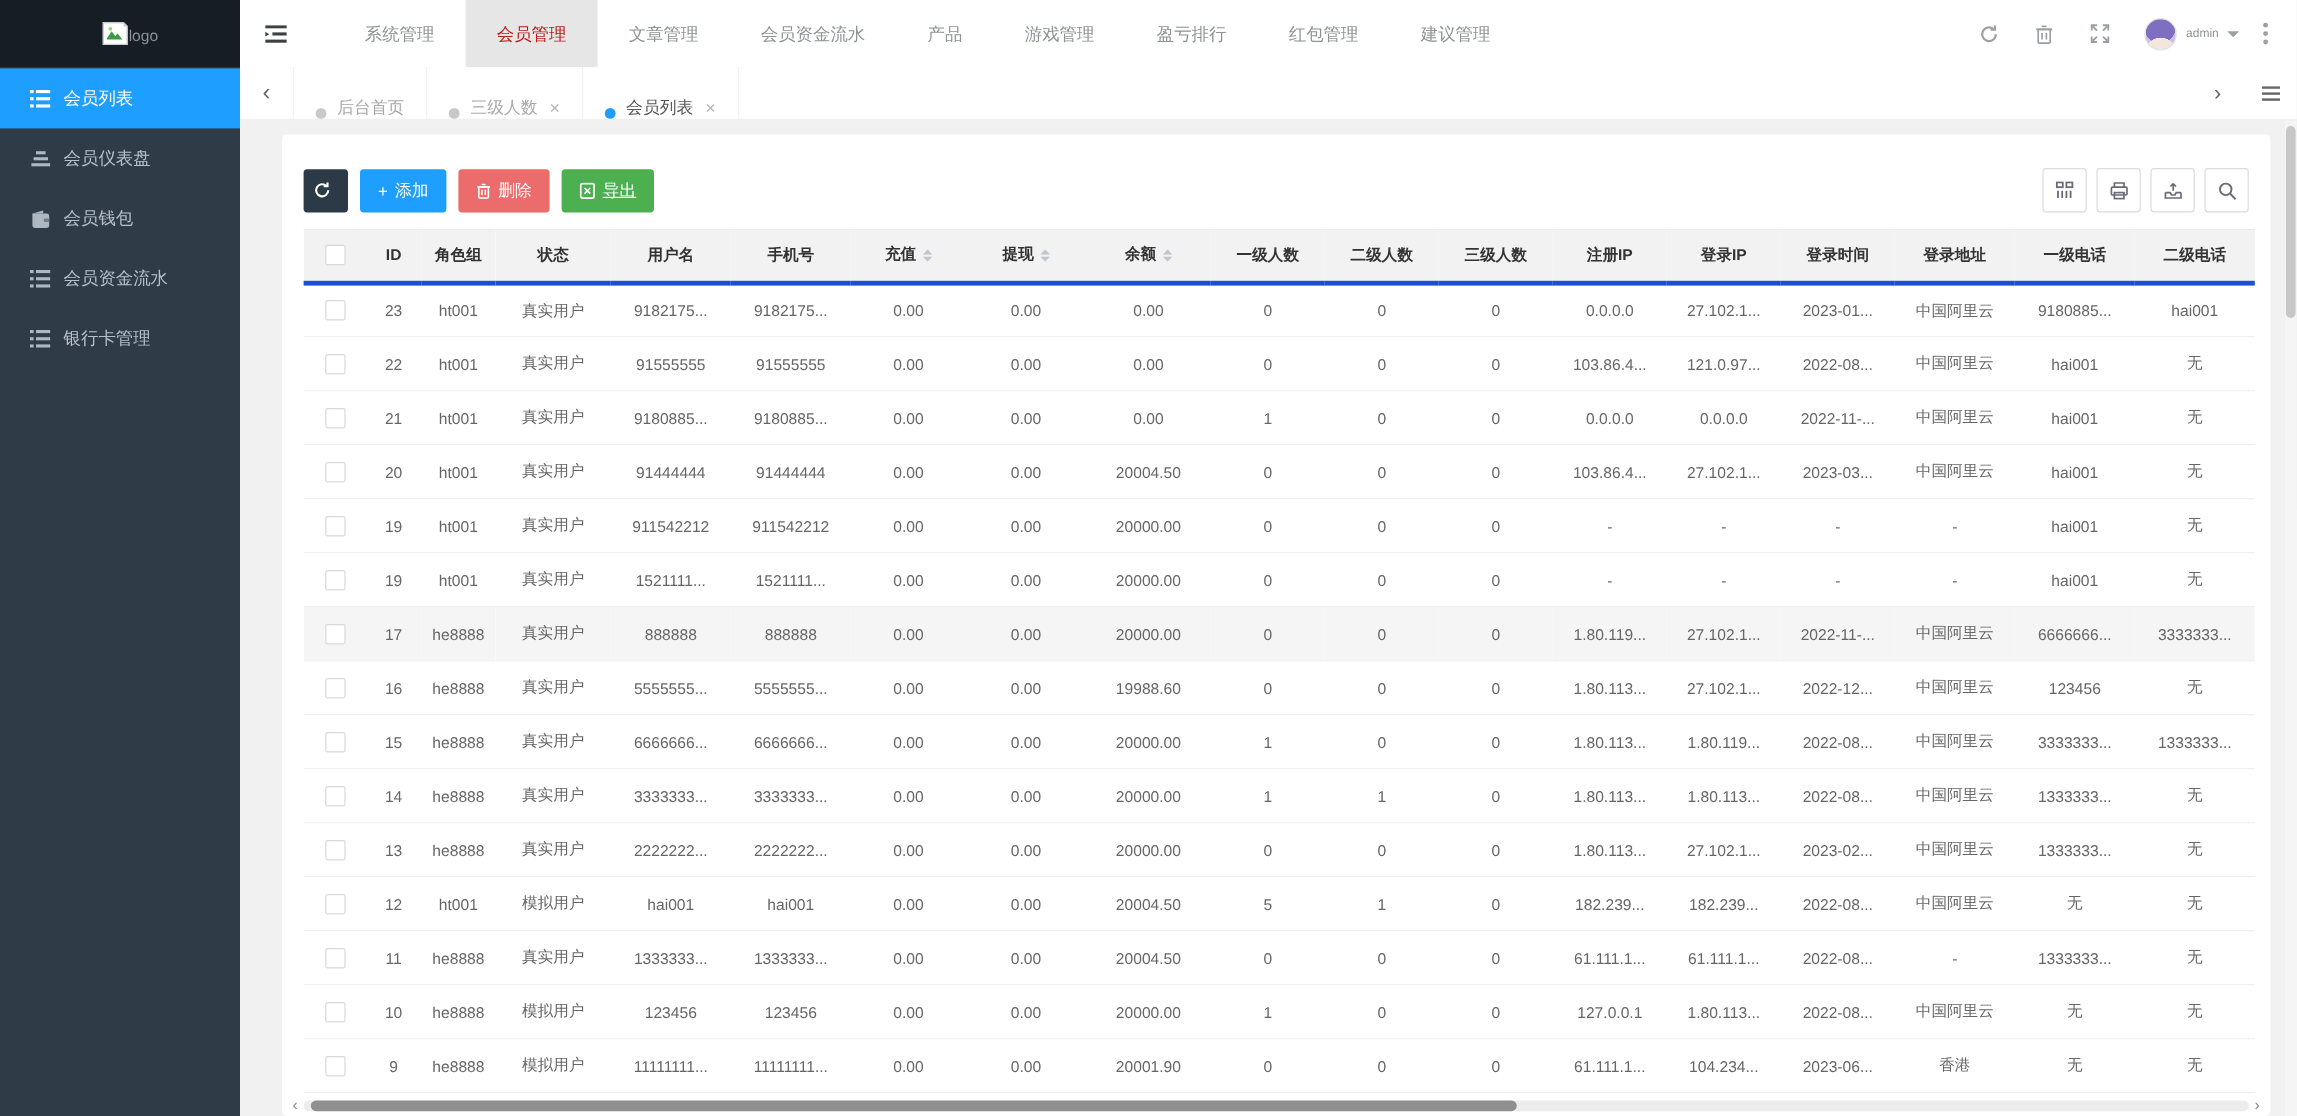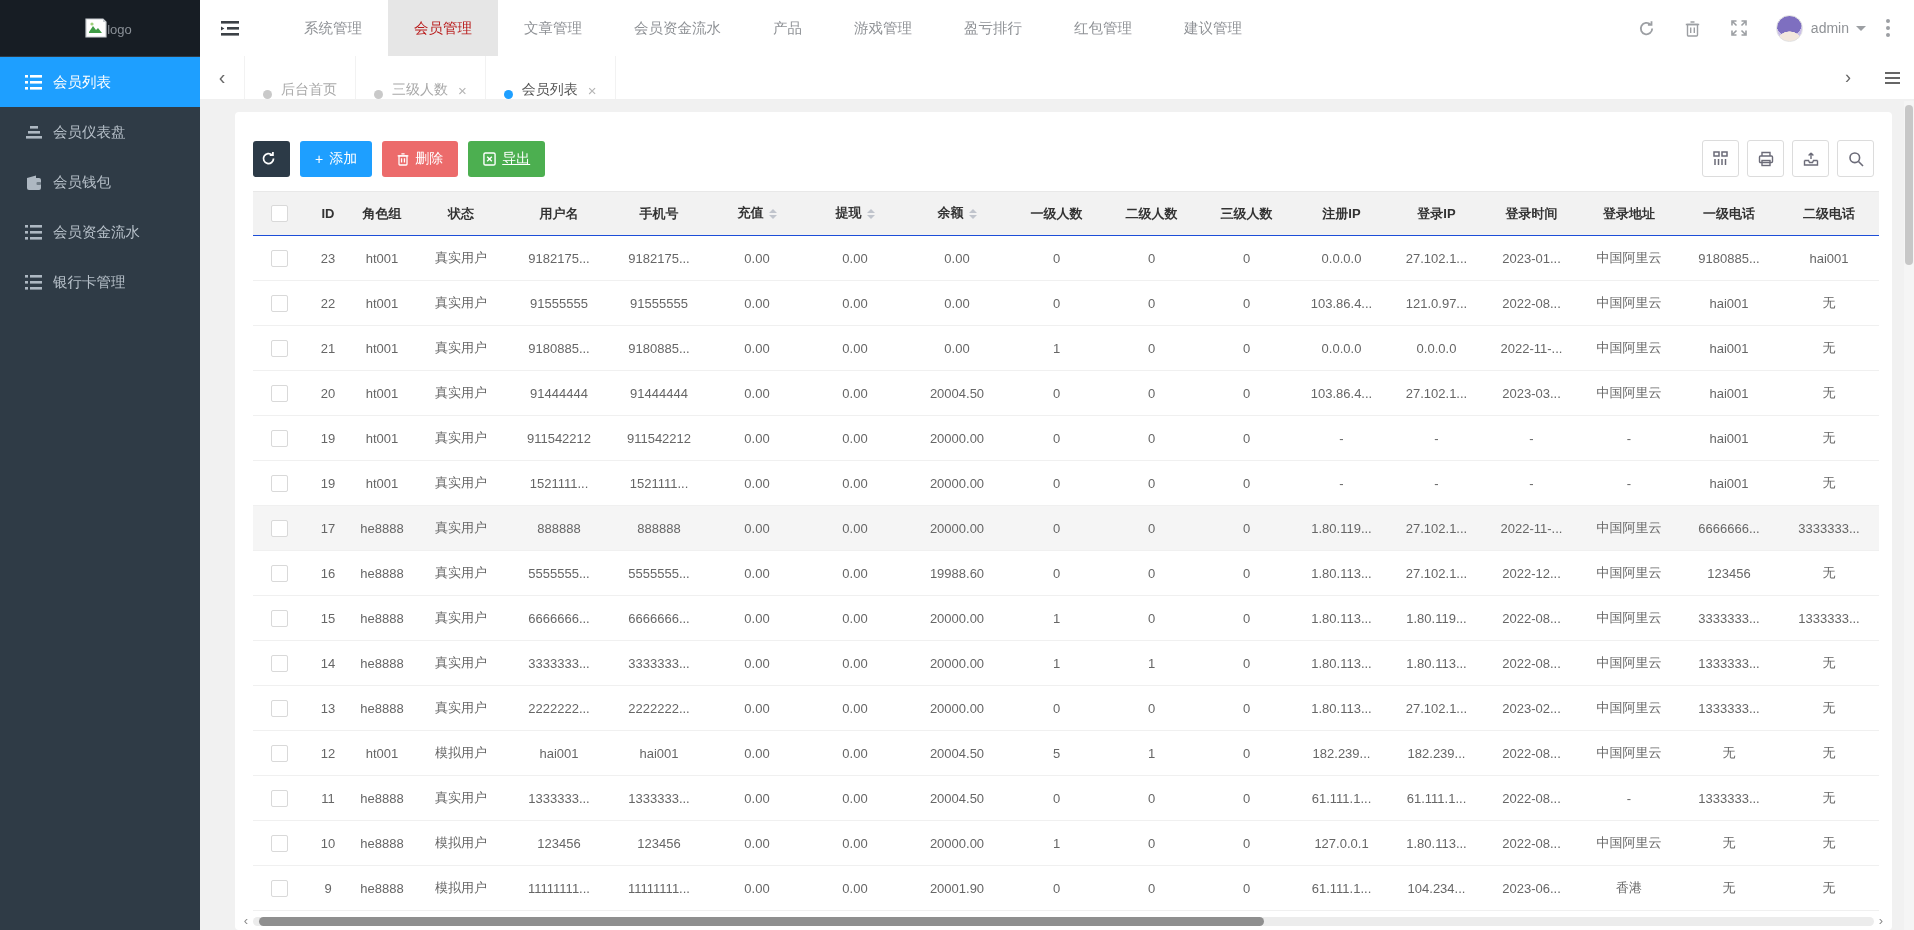--- a/index.html
+++ b/index.html
@@ -24,21 +24,21 @@
   .collapse-btn { width:60px; height:56px; display:flex; align-items:center; justify-content:center; color:#3c4146; cursor:pointer; }
   .top-nav { display:flex; height:56px; margin-left:18px; }
   .nav-item { height:56px; display:flex; align-items:center; padding:0 26px; font-size:14.5px; color:#8f9296; cursor:pointer; }
   .nav-item.active { background:var(--nav-active-bg); color:#b91c1c; }
   .topbar-right { margin-left:auto; display:flex; align-items:center; height:56px; padding-right:10px; }
   .tb-icon { width:46px; height:56px; display:flex; align-items:center; justify-content:center; color:#9c9fa3; cursor:pointer; }
   .avatar { width:27px; height:27px; border-radius:50%; margin:0 8px 0 14px; background:
       radial-gradient(circle at 50% 115%, #f3e7dd 0 42%, transparent 43%),
       radial-gradient(circle at 48% 28%, #7e6fc0 0 58%, #cabfe8 59% 75%, #efeaf4 76%);
       border:1px solid #e2e2e2; cursor:pointer; }
-  .admin-name { font-size:14px; color:#8f9296; cursor:pointer; }
+  .admin-name { font-size:10px; color:#8f9296; cursor:pointer; }
   .caret-down { width:0; height:0; border:5px solid transparent; border-top-color:#9c9fa3; margin:5px 0 0 7px; cursor:pointer; }
   .dots-v { display:flex; flex-direction:column; gap:3px; margin:0 14px 0 20px; cursor:pointer; }
   .dots-v i { width:4px; height:4px; border-radius:50%; background:#9c9fa3; }
 
   
   .tabbar { height:44px; background:#fff; display:flex; align-items:stretch; flex:0 0 44px; border-bottom:1px solid #f0f0f0; }
   .tab-arrow { width:44px; display:flex; align-items:center; justify-content:center; color:#666; font-size:20px; cursor:pointer; }
   .tabs { display:flex; }
   .tab { display:flex; align-items:flex-end; padding:0 18px; font-size:14px; color:#a9a9a9; border-right:1px solid #f2f2f2; cursor:pointer; }
   .tabs .tab:first-child { border-left:1px solid #f2f2f2; }
@@ -59,21 +59,21 @@
   .btn svg, .btn .b-ic { margin-right:6px; }
   .btn-refresh { background:var(--dark); width:37px; justify-content:center; padding:0; }
   .btn-add { background:var(--primary); }
   .btn-del { background:var(--danger);text-align:center; }
   .btn-export { background:var(--success);text-decoration:underline; }
   .toolbar-right { margin-left:auto; display:flex; }
   .sq-btn { width:37px; height:37px; border:1px solid #dcdcdc; border-radius:3px; background:#fff; margin-left:8px; display:flex; align-items:center; justify-content:center; color:#6b6b78; cursor:pointer; }
 
   
   table { width:100%; border-collapse:collapse; table-layout:fixed; }
-  thead th { background:#f2f2f2; height:44px; font-size:13px; color:#333; font-weight:bold; text-align:center; border-top:1px solid #e8e8e8; border-bottom:1px solid #1d4ed8; white-space:nowrap; overflow:hidden; }
+  thead th { background:#f2f2f2; height:44px; font-size:13px; color:#333; font-weight:bold; text-align:center; border-top:1px solid #e8e8e8; border-bottom:4px solid #1d4ed8; white-space:nowrap; overflow:hidden; }
   tbody td { height:45px; font-size:13px; color:#666; text-align:center; border-bottom:1px solid #f0f0f0; white-space:nowrap; overflow:hidden; }
   tr.hl td { background:#f5f5f5; }
   .chk { display:inline-block; width:17px; height:17px; border:1px solid #d9d9d9; border-radius:2px; background:#fff; vertical-align:middle; cursor:pointer; }
   th.sortable { cursor:pointer; }
   .sort-caret { display:inline-flex; flex-direction:column; margin-left:5px; vertical-align:middle; }
   .sort-caret i { width:0; height:0; border:4px solid transparent; }
   .sort-caret i.up { border-bottom-color:#c0c4cc; margin-bottom:2px; }
   .sort-caret i.dn { border-top-color:#c0c4cc; }
 
   

